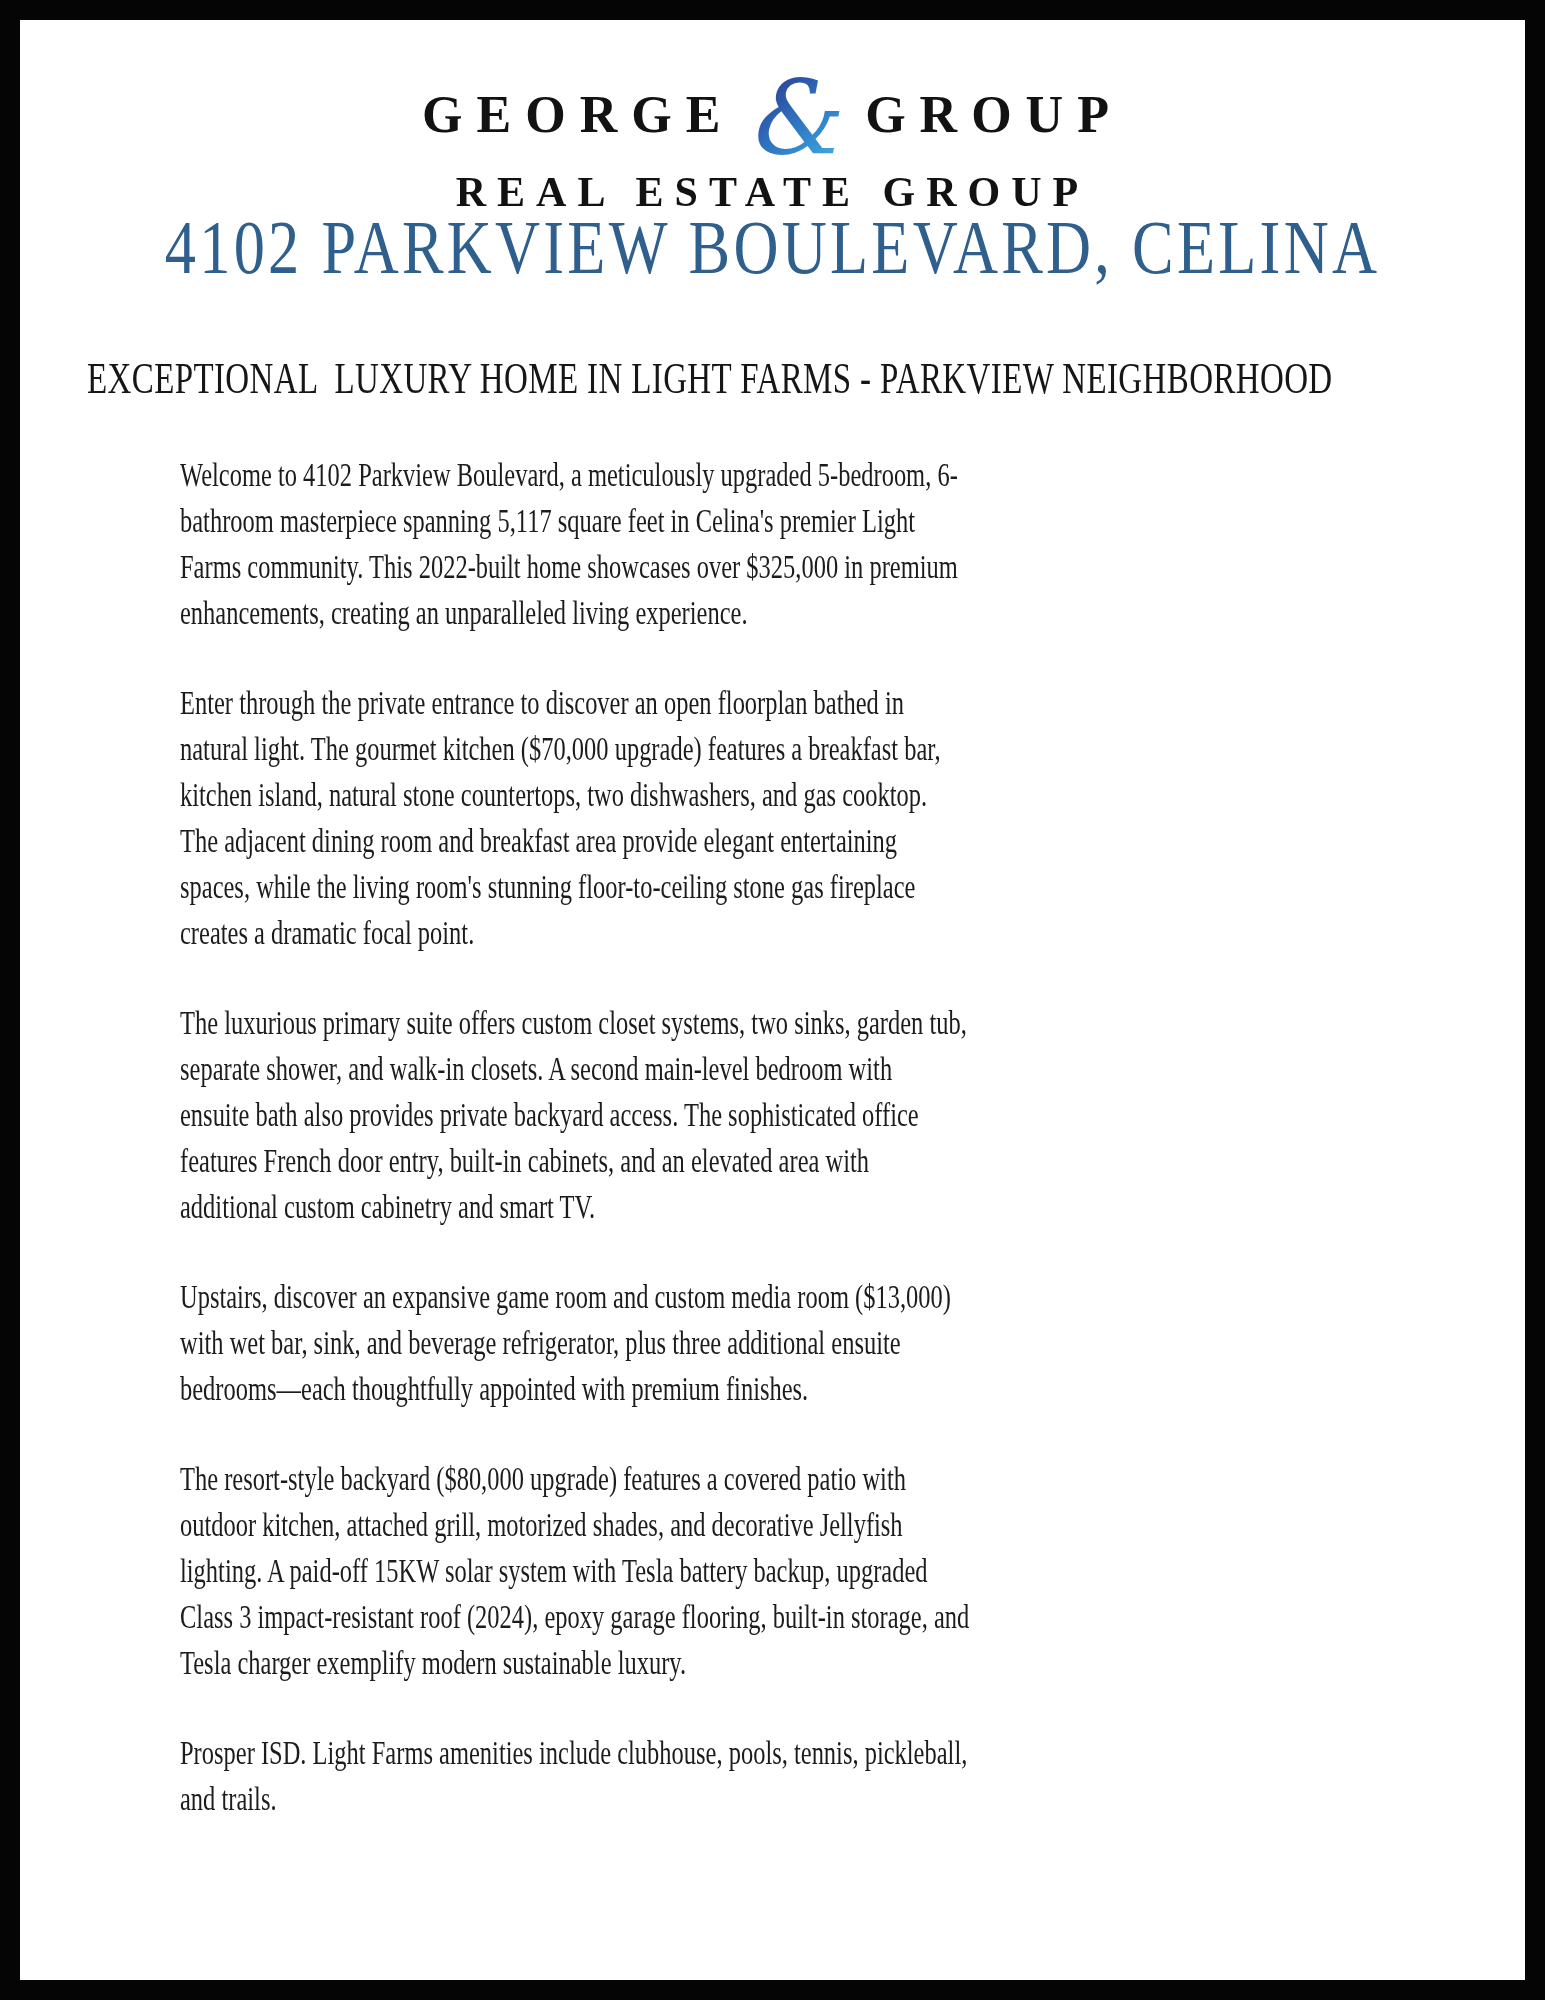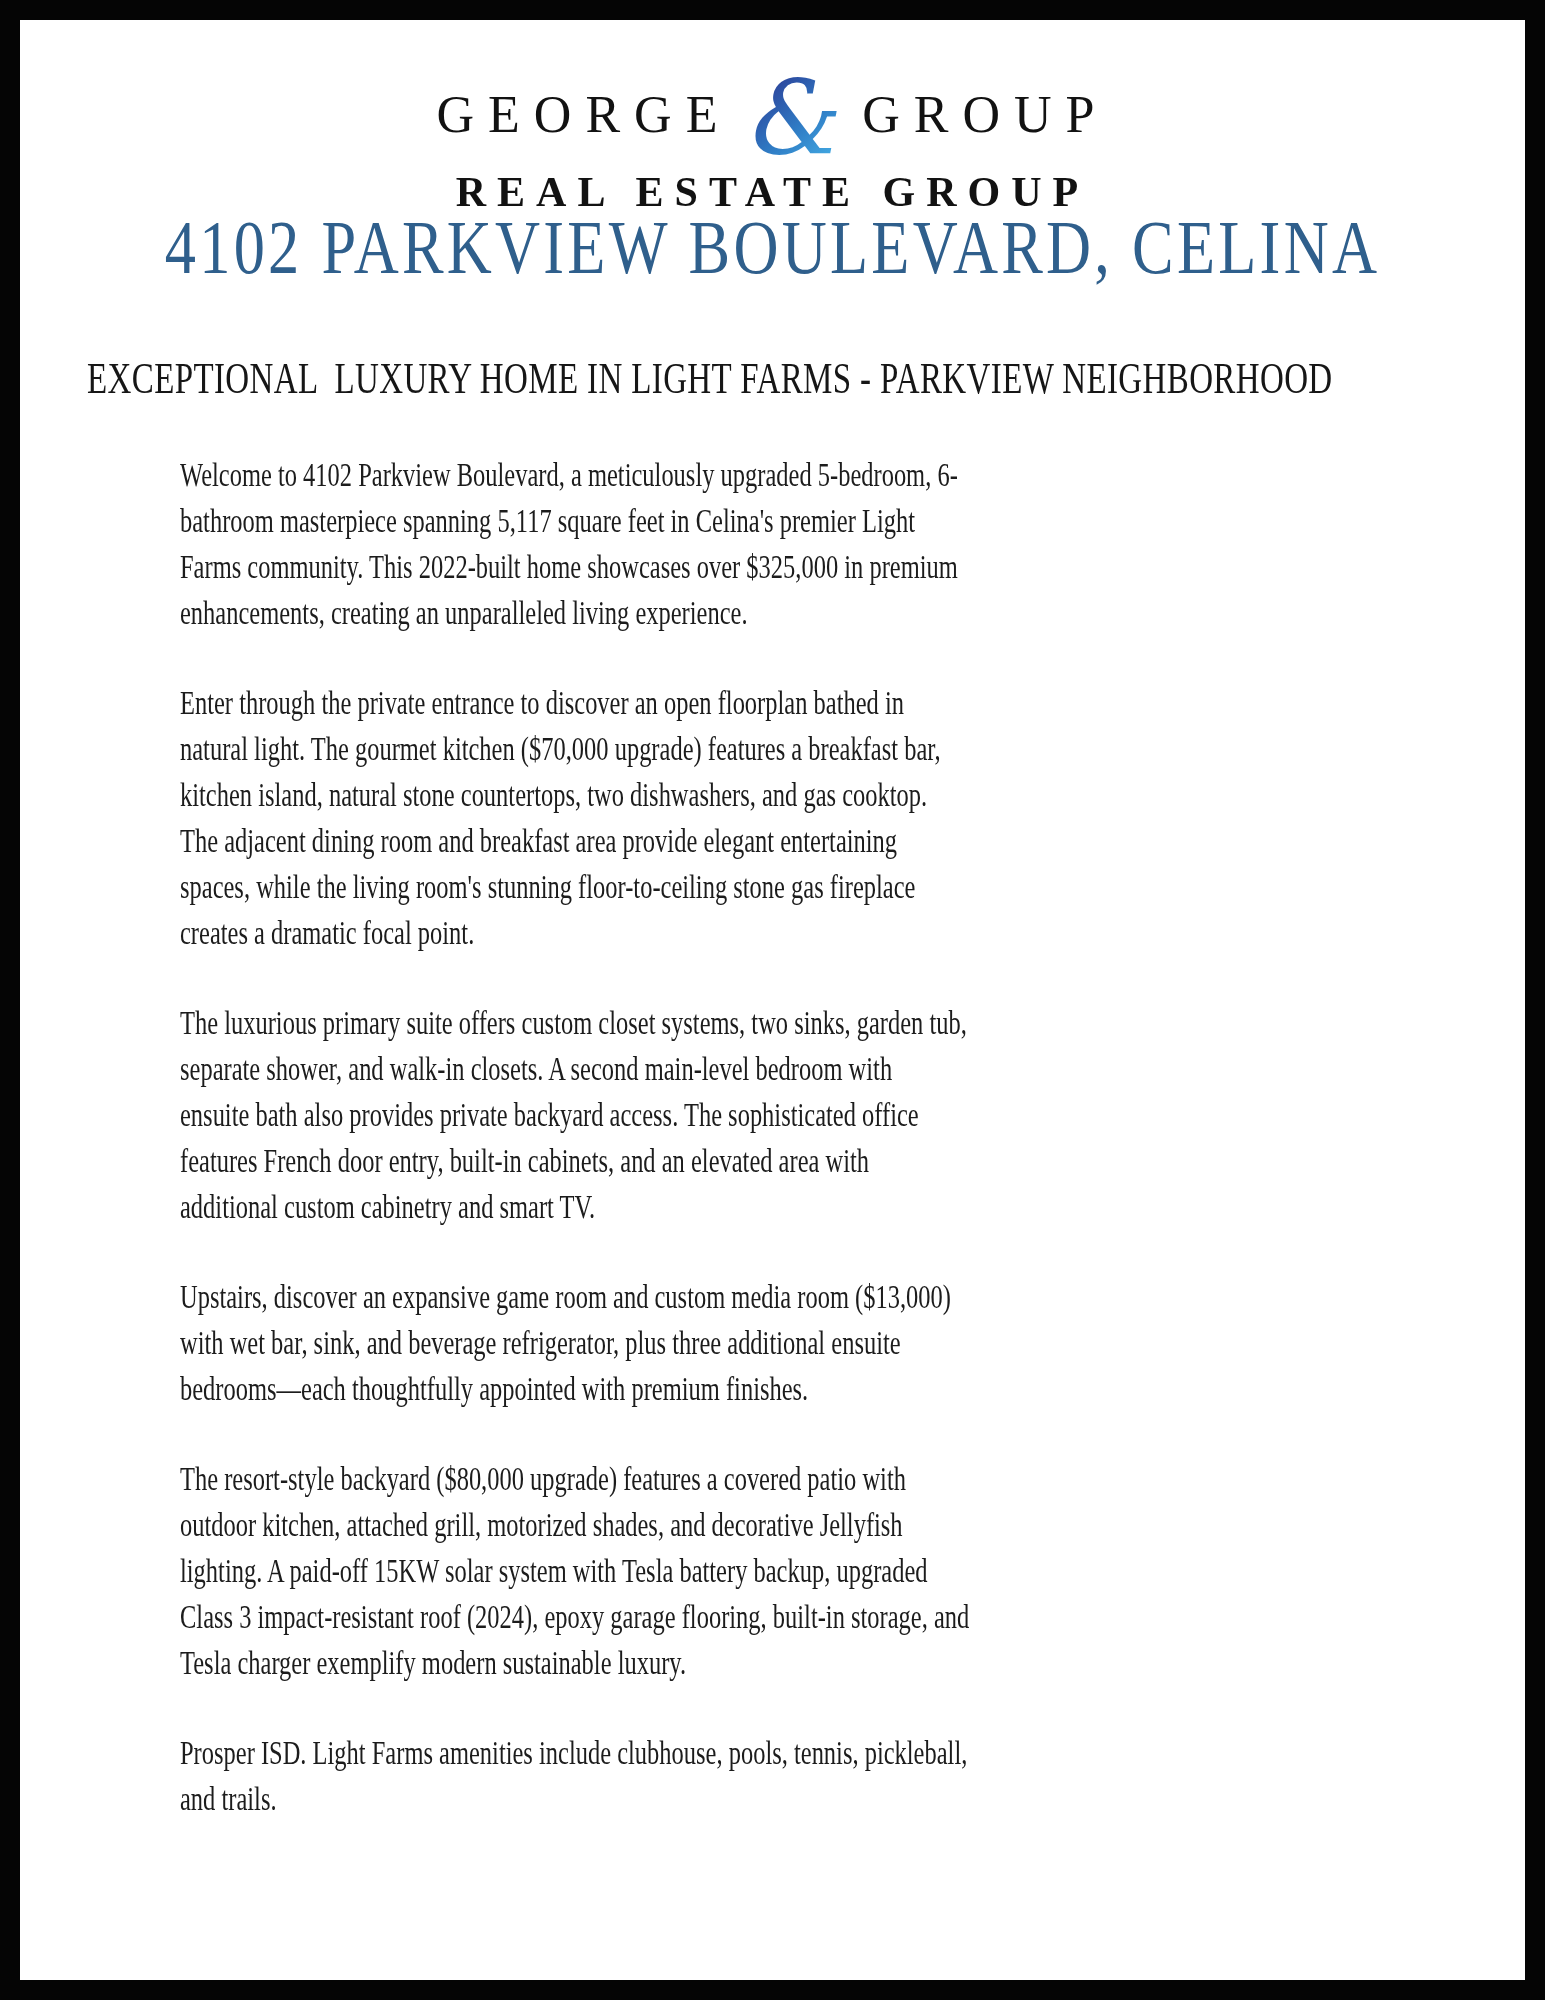--- a/index.html
+++ b/index.html
@@ -12,21 +12,21 @@
     overflow:hidden;
     font-family:"Liberation Serif", serif;
   }
   
   .brand-row{
     position:absolute;top:36px;left:0;right:0;
     display:flex;justify-content:center;align-items:center;gap:20px;
     height:118px;
   }
   .brand-name{
-    font-size:52px;font-weight:400;letter-spacing:14px;
+    font-size:52px;font-weight:700;letter-spacing:14px;
     color:#121212;line-height:1;white-space:pre;
   }
   .brand-amp{
     font-family:"DejaVu Serif", serif;
     font-style:italic;font-weight:400;
     font-size:102px;line-height:1;
     background:linear-gradient(140deg,#2c3a94 10%,#2f7bc4 55%,#45b2e8 95%);
     -webkit-background-clip:text;background-clip:text;
     color:transparent;
     transform:translateY(4px);

